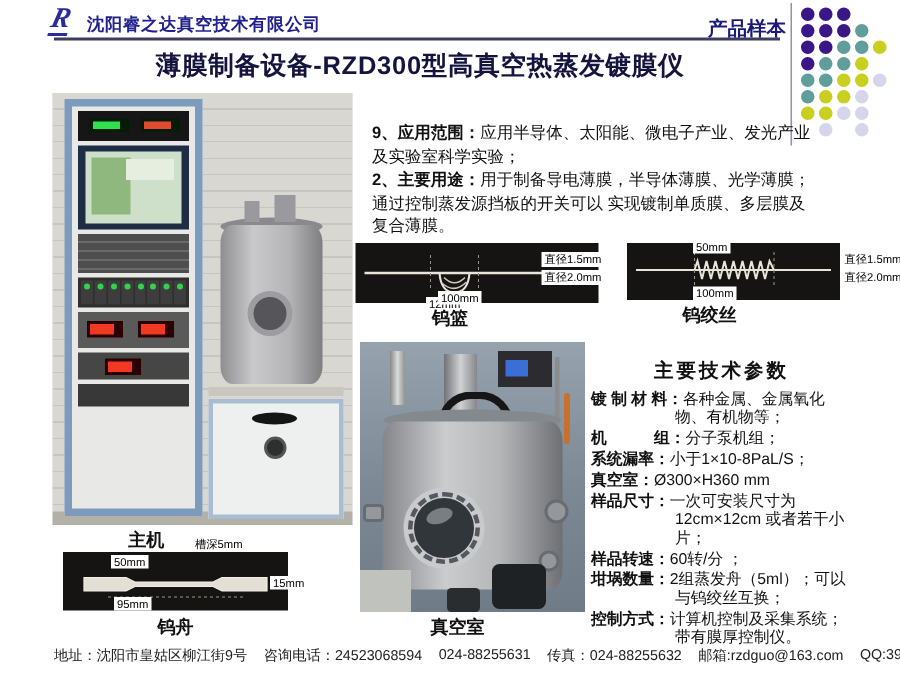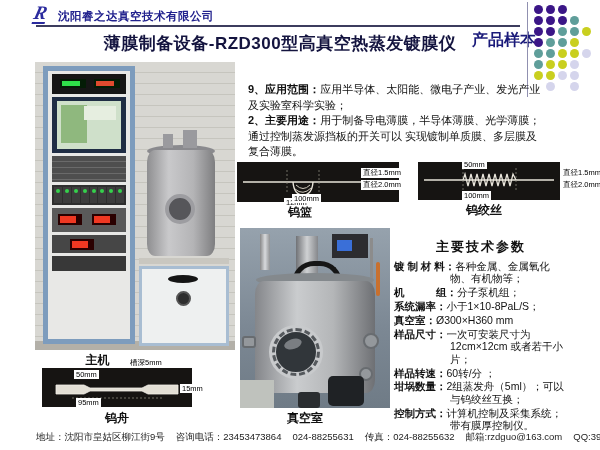--- a/index.html
+++ b/index.html
@@ -11,21 +11,21 @@
   }
   .abs { position:absolute; }
 
   
   .logo {
     left:34px; top:4px; font-family:"Liberation Serif","DejaVu Serif",serif;
     font-style:italic; font-weight:bold; font-size:19px; color:#2b2b9e;
     transform:skewX(-14deg); border-bottom:2px solid #2b2b9e; line-height:18px;
   }
   .company { left:58px; top:9px; font-size:11.5px; font-weight:bold; color:#22228e; letter-spacing:.5px; }
-  .doc-label { left:472px; top:10px; font-size:16px; font-weight:bold; color:#1a1a7a;margin-top:20px; }
+  .doc-label { left:472px; top:10px; font-size:13px; font-weight:bold; color:#1a1a7a; }
   .hrule { left:36px; top:25px; width:484px; height:2px; background:#3c3c5e; }
   .vline { left:527px; top:2px; width:1px; height:95px; background:#9090b0; }
   .dot-grid { left:534px; top:5px; width:64px; height:94px; }
   .dot { position:absolute; width:9px; height:9px; border-radius:50%; }
   .title { left:40px; top:32px; width:480px; text-align:center; font-size:17px; font-weight:bold; color:#14143f; letter-spacing:.5px; }
 
   
   .usage-head { left:250px; top:63px; width:292px; text-align:center; font-size:13px; font-weight:bold; }
   .usage-body { left:248px; top:82px; width:300px; font-size:11px; line-height:1.42; }
   .usage-body b { font-weight:bold; }
@@ -240,21 +240,21 @@
     <svg width="142" height="38" style="left:0;top:2px;">
       <line x1="6" y1="18" x2="136" y2="18" stroke="#e8e4da" stroke-width="1.4"></line>
       <polyline points="45,18 47,12 50,24 53,12 56,24 59,12 62,24 65,12 68,24 71,12 74,24 77,12 80,24 83,12 86,24 89,12 92,24 95,12 98,18" fill="none" stroke="#e8e4da" stroke-width="1.3"></polyline>
       <line x1="45" y1="6" x2="45" y2="30" stroke="#9a958a" stroke-width="0.7" stroke-dasharray="2,2"></line>
       <line x1="98" y1="6" x2="98" y2="30" stroke="#9a958a" stroke-width="0.7" stroke-dasharray="2,2"></line>
     </svg>
     <div class="dim" style="left:44px;top:0;">50mm</div>
     <div class="dim" style="left:44px;top:31px;">100mm</div>
     <div class="dia-lab" style="left:143px;top:8px;">直径1.5mm</div>
     <div class="dia-lab" style="left:143px;top:20px;">直径2.0mm</div>
-    <div class="caption" style="position:absolute;left:16px;top:42px;width:100px;">钨绞丝</div>
+    <div class="caption" style="position:absolute;left:5px;top:42px;width:100px;">钨绞丝</div>
   </div>
 
   <div class="abs specs-head">主要技术参数</div>
   <div class="abs specs">
     <div class="spec-row"><b>镀 制 材 料：</b><span>各种金属、金属氧化物、有机物等；</span></div>
     <div class="spec-row"><b>机　　　组：</b><span>分子泵机组；</span></div>
     <div class="spec-row"><b>系统漏率：</b><span>小于1×10-8PaL/S；</span></div>
     <div class="spec-row"><b>真空室：</b><span>Ø300×H360 mm</span></div>
     <div class="spec-row"><b>样品尺寸：</b><span>一次可安装尺寸为12cm×12cm 或者若干小片；</span></div>
     <div class="spec-row"><b>样品转速：</b><span>60转/分 ；</span></div>
@@ -292,20 +292,20 @@
       <line x1="30" y1="30" x2="120" y2="30" stroke="#9a958a" stroke-width="0.7" stroke-dasharray="2,2"></line>
     </svg>
     <div class="dim" style="left:32px;top:12px;">50mm</div>
     <div class="dim" style="left:34px;top:40px;">95mm</div>
     <div class="dim" style="left:138px;top:26px;">15mm</div>
     <div class="caption" style="position:absolute;left:25px;top:52px;width:100px;">钨舟</div>
   </div>
 
   <div class="abs footer">
     <span>地址：沈阳市皇姑区柳江街9号</span>
-    <span>咨询电话：23453473864</span>
+    <span>咨询电话：24523068594</span>
     <span>024-88255631</span>
     <span>传真：024-88255632</span>
     <span>邮箱:rzdguo@163.com</span>
     <span>QQ:39112705</span>
   </div>
 
 </div>
 
 </body></html>

